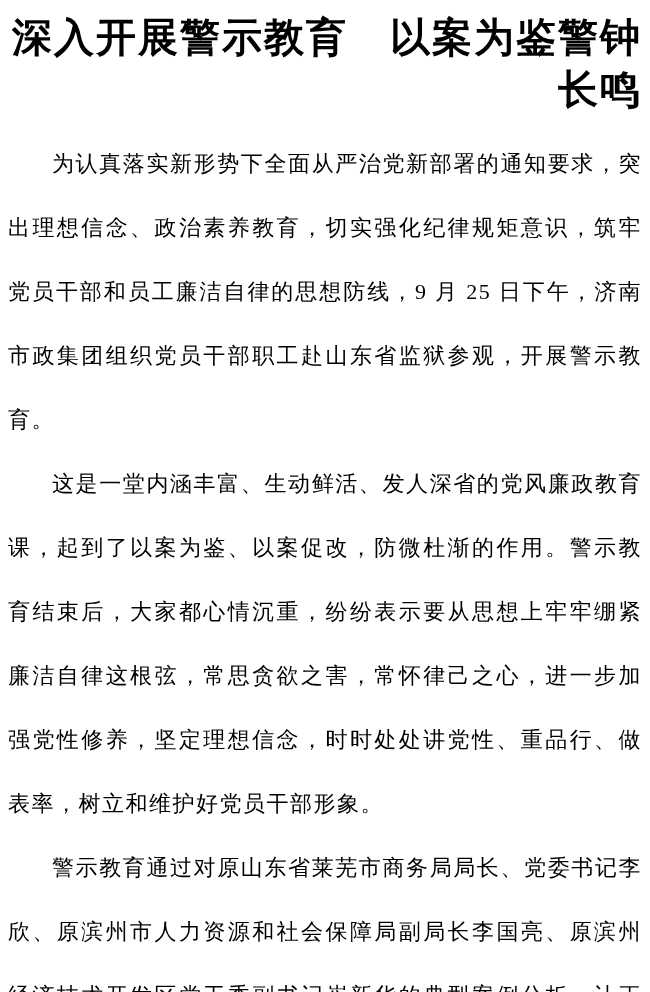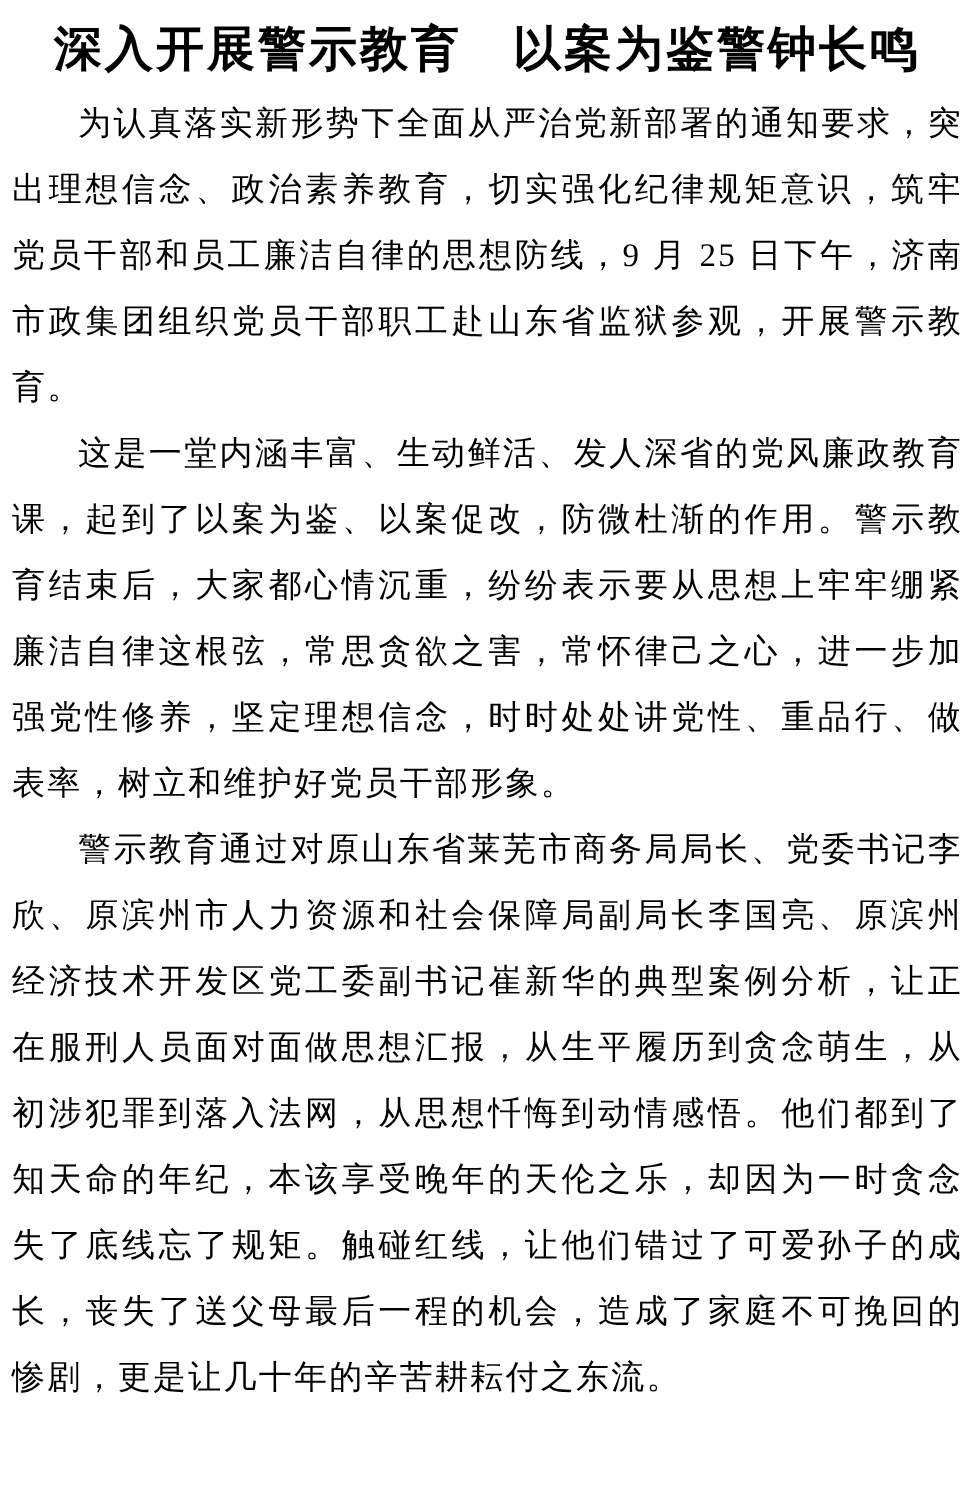--- a/index.html
+++ b/index.html
@@ -15,31 +15,31 @@
     color: #000000;
   }
   .page {
     box-sizing: border-box;
     width: 650px;
     height: 992px;
     padding: 6px 8px 0 8px;
     background: #ffffff;
   }
   .doc-title {
-    font-size: 32px;
+    font-size: 40px;
     font-weight: bold;
-    text-align: center;
-    margin: 6px 0 6px 0;
+    text-align: right;
+    margin: 6px 0 16px 0;
     letter-spacing: 2px;
     line-height: 1.3;
     font-family: "Liberation Serif", "DejaVu Serif", serif;
   }
   .doc-paragraph {
     font-size: 22px;
-    line-height: 44px;
+    line-height: 64px;
     margin: 0;
     text-align: justify;
     text-justify: inter-character;
     text-indent: 2em;
     letter-spacing: 1.5px;
     word-break: break-all;
   }
 </style>
 </head>
 <body>

